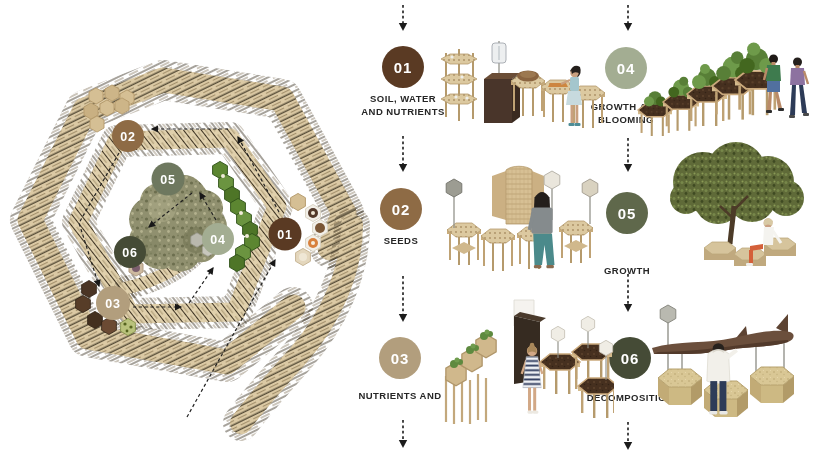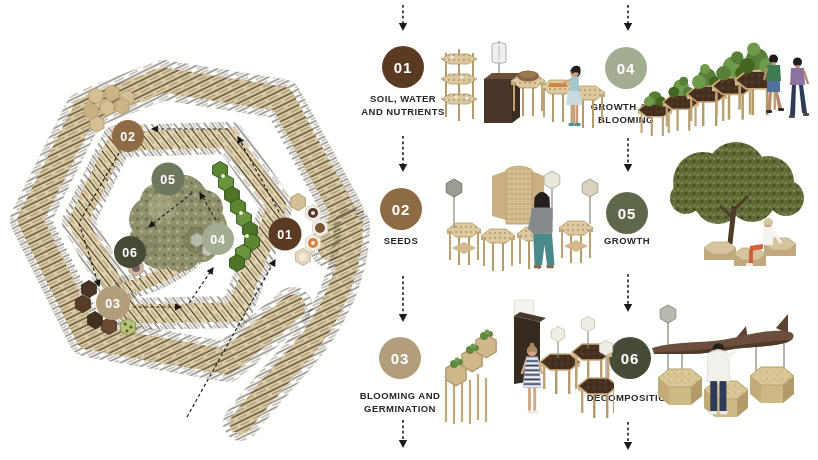--- a/index.html
+++ b/index.html
@@ -272,36 +272,35 @@
     </div>
 <div class="abs stage-label" style="left:336px;top:234px">
       <span>SEEDS</span>
       <span></span>
     </div>
 
 <div class="abs badge" style="left: 379px; top: 337px; background: rgb(178, 158, 125);">
       <span>03</span>
     </div>
 <div class="abs stage-label" style="left:335px;top:389px">
-      <span>BLOOMING AND</span>
-      <span>GERMINATION</span>
+      <span>NUTRIENTS AND</span>
     </div>
 
 <div class="abs badge" style="left: 605px; top: 47px; background: rgb(163, 173, 146);">
       <span>04</span>
     </div>
 <div class="abs stage-label" style="left:561px;top:100px">
       <span>GROWTH AND</span>
       <span>BLOOMING</span>
     </div>
 
 <div class="abs badge" style="left: 606px; top: 192px; background: rgb(95, 104, 75);">
       <span>05</span>
     </div>
-<div class="abs stage-label" style="left:562px;top:234px">
+<div class="abs stage-label" style="left:562px;top:264px">
       <span>GROWTH</span>
       <span></span>
     </div>
 
 <div class="abs badge" style="left: 609px; top: 337px; background: rgb(69, 75, 54);">
       <span>06</span>
     </div>
 <div class="abs stage-label" style="left:565px;top:391px">
       <span>DECOMPOSITION</span>
       <span></span>

